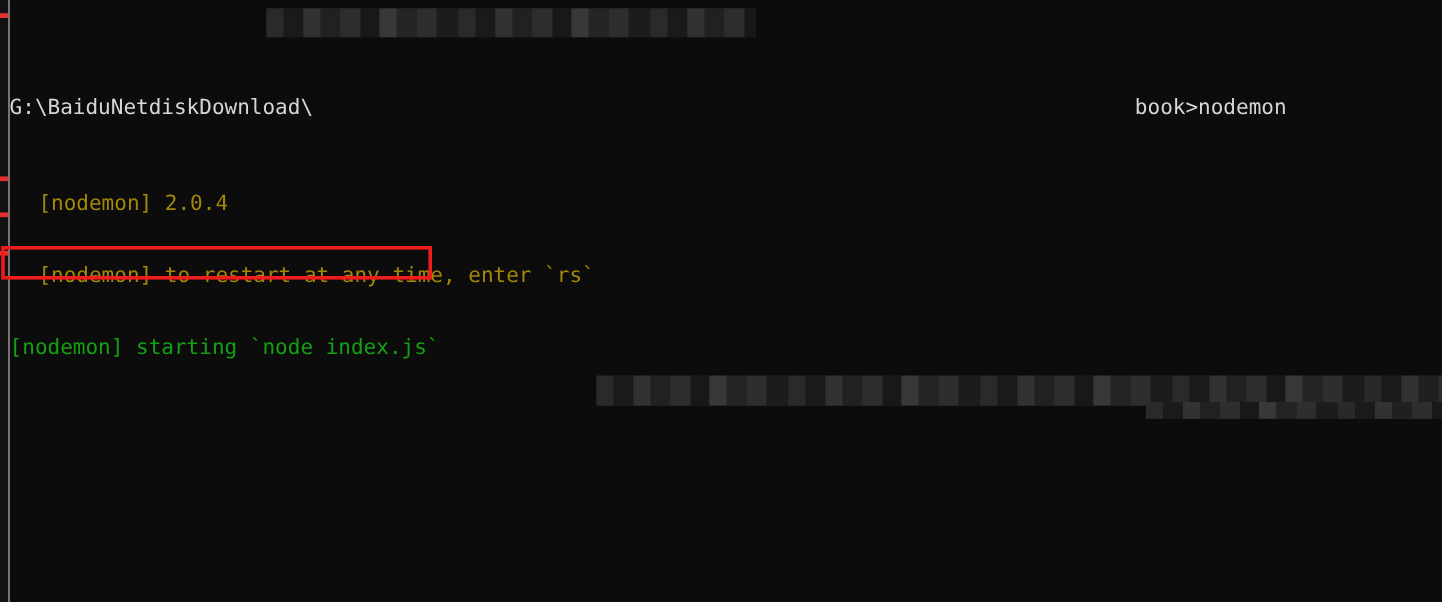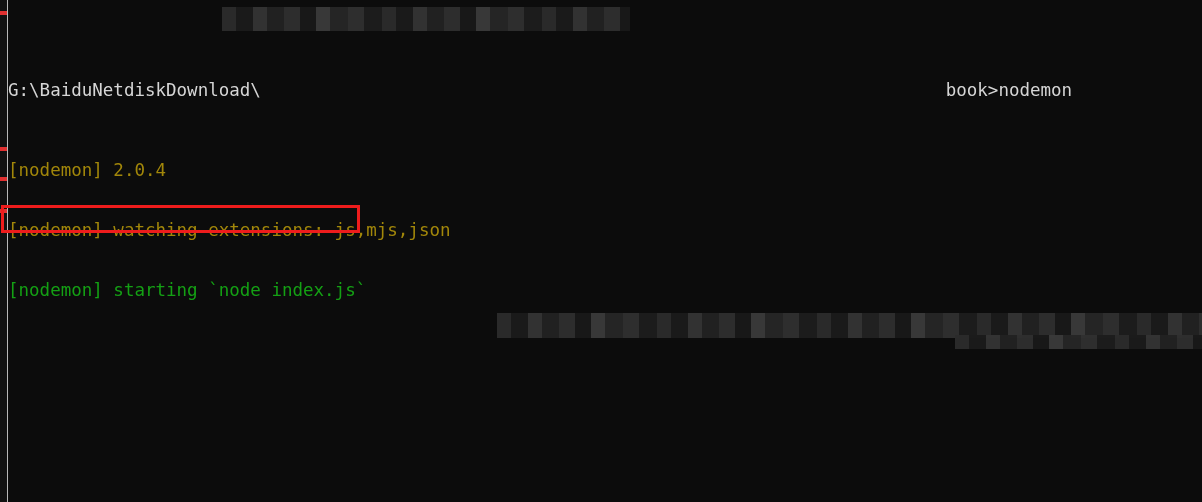--- a/index.html
+++ b/index.html
@@ -54,21 +54,21 @@
     letter-spacing: 0px;
     z-index: 2;
   }
   .line {
     height: 20px;
     line-height: 20px;
     white-space: pre;
     color: #cccccc;
   }
   .c-white  { color: #d6d6d6; }
-  .c-yellow { color: #a2870a; }
+  .c-yellow { color: #a2870a; margin-left: 24px; }
   .c-green  { color: #14a014; }
 
   
   .redact {
     position: absolute;
     z-index: 3;
     background-color: #1e1e1e;
     background-image:
       linear-gradient(90deg,
         #2b2b2b 0px,  #2b2b2b 14px,
@@ -109,21 +109,21 @@
     <div class="gutter-tick" style="top:177px;"></div>
     <div class="gutter-tick" style="top:209px;"></div>
   </div>
 
   <div id="console">
 
     
     <div class="line"><span class="c-white">G:\BaiduNetdiskDownload\</span><span class="c-white">                                                                 </span><span class="c-white">book&gt;</span><span class="c-white">nodemon</span></div>
 
     <div class="line c-yellow">[nodemon] 2.0.4</div>
-    <div class="line c-yellow">[nodemon] watching extensions: js,mjs,json</div>
+    <div class="line c-yellow">[nodemon] to restart at any time, enter `rs`</div>
     <div class="line c-green">[nodemon] starting `node index.js`</div>
     
     
     
     
     
     
     
     
     

